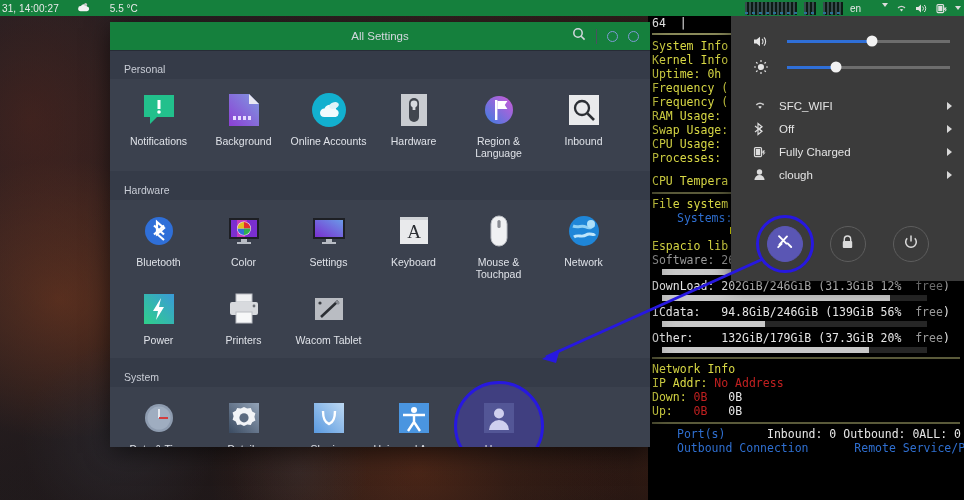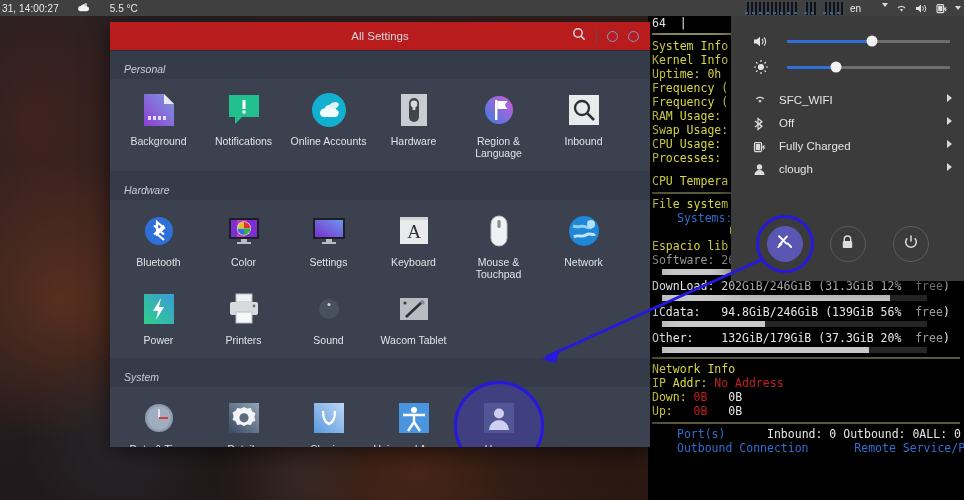--- a/index.html
+++ b/index.html
@@ -25,21 +25,21 @@
     position: absolute; inset: 0;
     background:
       linear-gradient(105deg, rgba(30,28,34,.55) 0%, rgba(22,20,24,.15) 40%, rgba(0,0,0,.35) 100%),
       radial-gradient(circle 130px at 120px 440px, rgba(60,62,72,.5), rgba(0,0,0,0) 75%),
       radial-gradient(circle 90px at 300px 470px, rgba(70,66,70,.35), rgba(0,0,0,0) 75%);
   }
 
   
   #topbar {
     position: absolute; top: 0; left: 0; right: 0; height: 16px;
-    background: #404040;
+    background: #15803d;
     display: flex; align-items: center;
     color: #e8e8e8; font-size: 10px;
     z-index: 60;
   }
   #topbar .clock { margin-left: 2px; letter-spacing: .1px; white-space: nowrap; }
   #topbar .weather { display: flex; align-items: center; gap: 20px; margin-left: 18px; }
   #topbar .spacer { flex: 1; }
   #topbar .tray { display: flex; align-items: center; gap: 7px; padding-right: 3px; }
   .tray-graph {
     width: 52px; height: 13px;
@@ -62,41 +62,41 @@
 
   
   #settings-window {
     position: absolute; left: 110px; top: 22px; width: 540px; height: 425px;
     background: #353b48;
     box-shadow: 0 6px 22px rgba(0,0,0,.55);
     display: flex; flex-direction: column;
     z-index: 20;
   }
   #settings-header {
-    height: 29px; background: #b91c1c;
+    height: 29px; background: #15803d;
     border-bottom: 1px solid #272c36;
     display: flex; align-items: center; position: relative;
   }
   #settings-header .title {
     position: absolute; left: 0; right: 0; text-align: center;
     font-size: 11.5px; color: #d3d7de;
   }
   #settings-header .hdr-right {
     margin-left: auto; display: flex; align-items: center; gap: 10px;
     padding-right: 11px; z-index: 2;
   }
   .hdr-sep { width: 1px; height: 15px; background: #4a5160; }
   .circle-btn {
     width: 11px; height: 11px; border-radius: 50%;
     border: 1.6px solid #7f9ad6;
   }
   #settings-body { flex: 1; overflow: hidden; padding: 6px 0 0 0; }
 
   .group-label {
-    color: #c9cdd6; font-size: 10.5px; padding: 6px 0 4px 14px; font-style: italic;
+    color: #c9cdd6; font-size: 10.5px; padding: 6px 0 4px 14px;
   }
   .panel {
     background: #3b414e;
     margin: 0 0 7px 0;
     padding: 6px 6px 8px 6px;
     display: flex; flex-wrap: wrap;
   }
   .tile {
     width: 85px; padding: 6px 2px 4px 2px;
     display: flex; flex-direction: column; align-items: center;
@@ -154,21 +154,21 @@
   .track {
     flex: 1; height: 3px; background: #6d6d6d; position: relative; margin-left: 12px;
   }
   .track > .fill { position: absolute; left: 0; top: 0; bottom: 0; background: #2f6fd8; }
   .track > .knob {
     position: absolute; top: 50%; transform: translate(-50%,-50%);
     width: 11px; height: 11px; border-radius: 50%; background: #f2f2f2;
   }
   .menu-gap { height: 14px; }
   .menu-item {
-    height: 23px; display: flex; align-items: flex-start;
+    height: 23px; display: flex; align-items: center;
     padding: 0 12px 0 22px; color: #e4e4e4; font-size: 11.5px;
   }
   .menu-item .mico { width: 26px; display: flex; align-items: center; color: #dcdcdc; }
   .menu-item .mlbl { flex: 1; }
   .caret-r {
     width: 0; height: 0; border-top: 4px solid transparent;
     border-bottom: 4px solid transparent; border-left: 5px solid #d8d8d8;
   }
   #menu-actions {
     margin-top: auto; height: 66px;
@@ -255,20 +255,30 @@
       <span class="hdr-sep"></span>
       <span class="circle-btn"></span>
       <span class="circle-btn"></span>
     </div>
   </div>
 
   <div id="settings-body">
 
     <div class="group-label">Personal</div>
     <div class="panel">
+      <div class="tile">
+        <span class="ico">
+          <svg width="38" height="38" viewBox="0 0 38 38">
+            <path d="M4 4h30v22H17l-7 7v-7H4z" fill="#22c08c"></path>
+            <rect x="17.5" y="9" width="3" height="9" fill="#fff"></rect>
+            <circle cx="19" cy="21" r="1.8" fill="#fff"></circle>
+          </svg>
+        </span>
+        <span class="lbl">Notifications</span>
+      </div>
       <div class="tile">
         <span class="ico">
           <svg width="38" height="38" viewBox="0 0 38 38">
             <defs>
                 <linearGradient id="gBg" x1="0" y1="1" x2="1" y2="0">
               <stop offset="0" stop-color="#8c3fd4"></stop>
                   <stop offset="1" stop-color="#7f9ae0"></stop>
                 </linearGradient>
               </defs>
             <path d="M4 3h20l10 10v22H4z" fill="url(#gBg)"></path>
@@ -279,30 +289,20 @@
                 <rect x="18" y="25" width="3" height="4"></rect>
                 <rect x="23" y="25" width="3" height="4"></rect>
               </g>
           </svg>
         </span>
         <span class="lbl">Background</span>
       </div>
       <div class="tile">
         <span class="ico">
           <svg width="38" height="38" viewBox="0 0 38 38">
-            <path d="M4 4h30v22H17l-7 7v-7H4z" fill="#22c08c"></path>
-            <rect x="17.5" y="9" width="3" height="9" fill="#fff"></rect>
-            <circle cx="19" cy="21" r="1.8" fill="#fff"></circle>
-          </svg>
-        </span>
-        <span class="lbl">Notifications</span>
-      </div>
-      <div class="tile">
-        <span class="ico">
-          <svg width="38" height="38" viewBox="0 0 38 38">
             <circle cx="19" cy="19" r="17" fill="#12b0cf"></circle>
             <path d="M10 22a4.6 4.6 0 0 1 4.5-4.6 6.3 6.3 0 0 1 11.8 1.2A3.9 3.9 0 0 1 25.6 26H14.3A4.3 4.3 0 0 1 10 22z" fill="#f2fbfd"></path>
             <ellipse cx="24" cy="14.5" rx="5" ry="3.2" fill="#dff3f8" transform="rotate(-18 24 14.5)"></ellipse>
           </svg>
         </span>
         <span class="lbl">Online Accounts</span>
       </div>
       <div class="tile">
         <span class="ico">
           <svg width="38" height="38" viewBox="0 0 38 38">
@@ -436,30 +436,20 @@
       <div class="tile">
         <span class="ico">
           <svg width="38" height="38" viewBox="0 0 38 38">
             <rect x="11" y="4" width="16" height="8" fill="#f0f1f3" stroke="#b9bcc2"></rect>
             <rect x="5" y="12" width="28" height="13" rx="2" fill="#d8dade"></rect>
             <rect x="11" y="22" width="16" height="11" fill="#f7f8f9" stroke="#b9bcc2"></rect>
             <circle cx="29" cy="16" r="1.4" fill="#6a6e75"></circle>
           </svg>
         </span>
         <span class="lbl">Printers</span>
-      </div>
-      <div class="tile">
-        <span class="ico">
-          <svg width="38" height="38" viewBox="0 0 38 38">
-            <circle cx="19" cy="19" r="13" fill="#3a4150"></circle>
-            <circle cx="19" cy="19" r="10" fill="#49515f"></circle>
-            <circle cx="19" cy="14.5" r="1.6" fill="#c9d4e4"></circle>
-          </svg>
-        </span>
-        <span class="lbl">Sound</span>
       </div>
       <div class="tile">
         <span class="ico">
           <svg width="38" height="38" viewBox="0 0 38 38">
             <rect x="5" y="8" width="28" height="22" fill="#b9bcc2"></rect>
             <circle cx="10" cy="13" r="1.6" fill="#3a3d42"></circle>
             <path d="M11 27l17-16" stroke="#2c2f34" stroke-width="2.6"></path>
             <path d="M27 10l3 3-2 2-3-3z" fill="#8a8d94"></path>
           </svg>
         </span>

